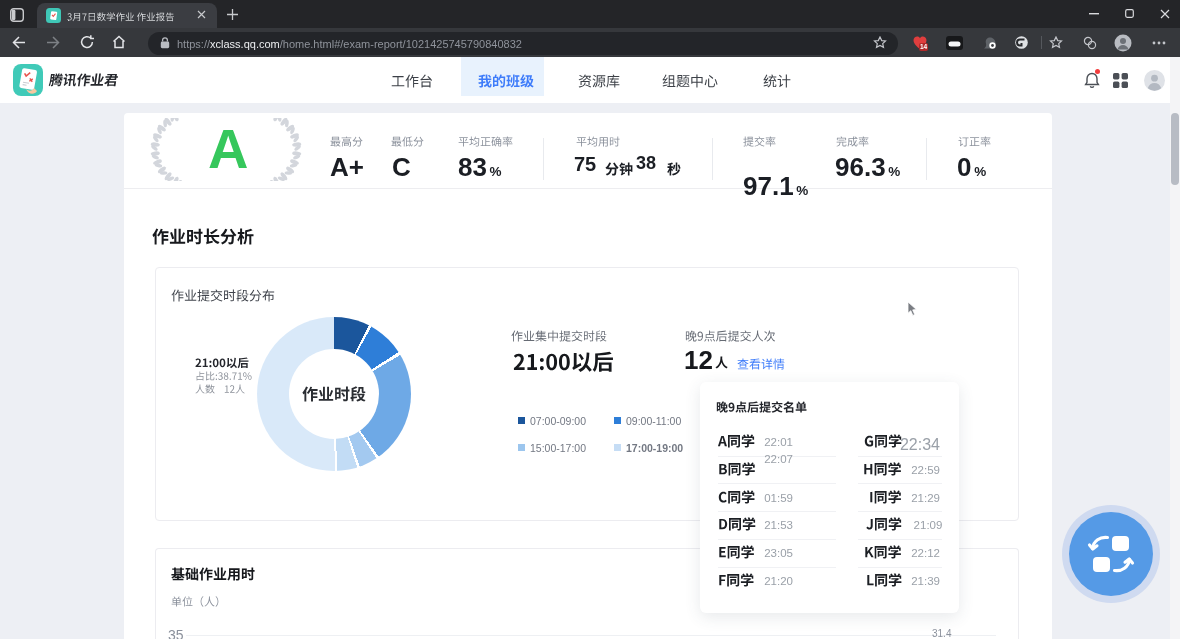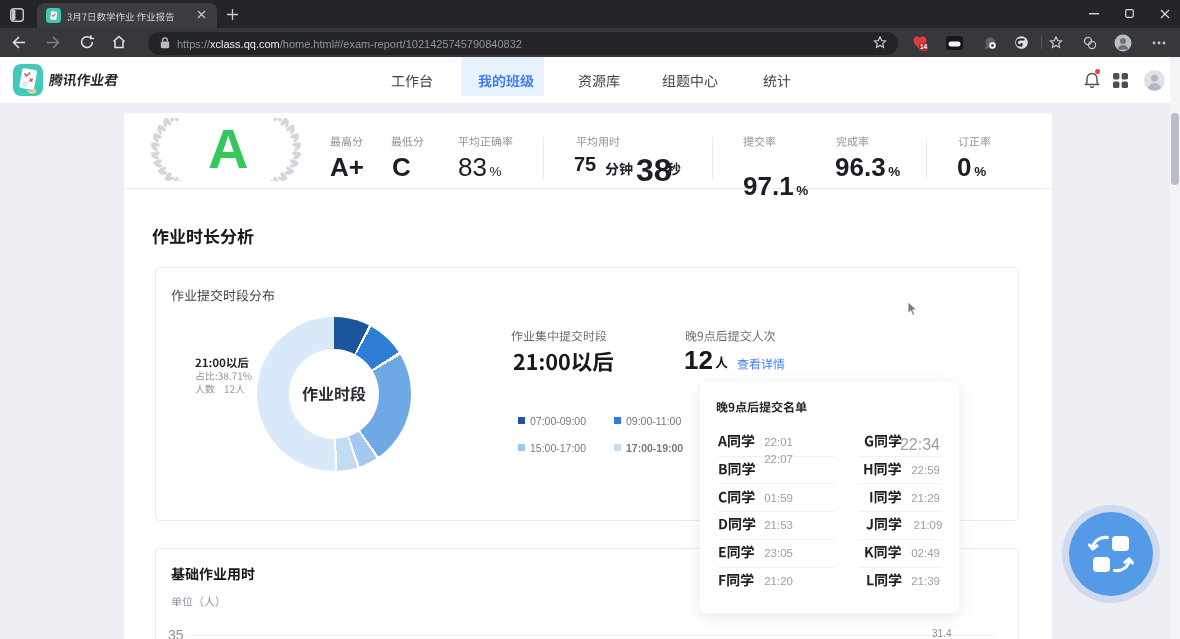--- a/index.html
+++ b/index.html
@@ -248,26 +248,26 @@
     <path d="M5.3 -6.8H8.9V-5.9H5.3ZM5.3 -8.2H8.9V-7.4H5.3ZM4.5 -8.9V-5.3H9.7V-8.9ZM4.7 -3.3C4.5 -1.6 4 -0.4 3.1 0.4C3.2 0.5 3.6 0.7 3.7 0.9C4.3 0.4 4.7 -0.3 5 -1.1C5.7 0.4 6.9 0.7 8.5 0.7H10.4C10.5 0.5 10.6 0.2 10.7 -0C10.3 -0 8.8 -0 8.5 -0C8.2 -0 7.8 -0 7.5 -0.1V-1.8H9.8V-2.5H7.5V-3.8H10.3V-4.5H4V-3.8H6.7V-0.3C6.1 -0.6 5.6 -1.1 5.3 -2C5.4 -2.4 5.4 -2.8 5.5 -3.2ZM1.8 -9.2V-7H0.4V-6.2H1.8V-3.8C1.2 -3.7 0.7 -3.5 0.3 -3.4L0.5 -2.6L1.8 -3V-0.2C1.8 0 1.7 0 1.6 0C1.5 0.1 1.1 0.1 0.6 0C0.7 0.3 0.8 0.6 0.8 0.8C1.5 0.8 1.9 0.8 2.2 0.6C2.5 0.5 2.6 0.3 2.6 -0.2V-3.3L3.8 -3.7L3.7 -4.4L2.6 -4.1V-6.2H3.8V-7H2.6V-9.2Z M14.5 -6.6C13.8 -5.7 12.7 -4.9 11.8 -4.3C12 -4.2 12.3 -3.9 12.4 -3.7C13.4 -4.3 14.5 -5.3 15.3 -6.3ZM17.8 -6.1C18.8 -5.4 20 -4.4 20.6 -3.7L21.3 -4.2C20.7 -4.9 19.4 -5.9 18.4 -6.6ZM14.9 -4.6 14.1 -4.4C14.6 -3.3 15.2 -2.4 15.9 -1.7C14.8 -0.8 13.3 -0.2 11.5 0.2C11.7 0.3 11.9 0.7 12 0.9C13.8 0.5 15.3 -0.2 16.5 -1.1C17.7 -0.2 19.2 0.5 21 0.8C21.1 0.6 21.4 0.2 21.5 0.1C19.8 -0.2 18.3 -0.8 17.1 -1.7C17.9 -2.4 18.5 -3.3 19 -4.5L18.2 -4.7C17.8 -3.7 17.2 -2.9 16.5 -2.2C15.8 -2.9 15.3 -3.7 14.9 -4.6ZM15.6 -9.1C15.9 -8.7 16.2 -8.1 16.3 -7.7H11.7V-6.9H21.2V-7.7H16.7L17.2 -7.9C17 -8.3 16.7 -8.9 16.4 -9.3Z M31.1 -7.1C30.7 -6.6 30.1 -6 29.6 -5.7L30.2 -5.3C30.7 -5.6 31.3 -6.1 31.8 -6.7ZM22.6 -3.7 23 -3C23.8 -3.4 24.7 -3.9 25.5 -4.3L25.3 -5C24.3 -4.5 23.3 -4 22.6 -3.7ZM22.9 -6.6C23.5 -6.2 24.3 -5.7 24.6 -5.3L25.2 -5.8C24.8 -6.2 24.1 -6.7 23.5 -7ZM29.4 -4.5C30.2 -4 31.2 -3.4 31.6 -2.9L32.2 -3.4C31.7 -3.9 30.8 -4.5 30 -4.9ZM22.6 -2.2V-1.5H27.1V0.9H27.9V-1.5H32.5V-2.2H27.9V-3.1H27.1V-2.2ZM26.8 -9.1C26.9 -8.9 27.1 -8.5 27.3 -8.2H22.8V-7.5H26.8C26.5 -7 26.1 -6.5 26 -6.4C25.8 -6.2 25.6 -6 25.5 -6C25.6 -5.8 25.7 -5.5 25.7 -5.3C25.9 -5.4 26.1 -5.4 27.4 -5.5C26.9 -5 26.4 -4.6 26.2 -4.4C25.8 -4.1 25.5 -3.9 25.3 -3.8C25.4 -3.6 25.5 -3.3 25.5 -3.1C25.7 -3.2 26.1 -3.3 29 -3.6C29.1 -3.3 29.2 -3.1 29.3 -3L30 -3.3C29.7 -3.8 29.2 -4.6 28.7 -5.1L28.1 -4.9C28.2 -4.7 28.4 -4.4 28.6 -4.2L26.7 -4C27.6 -4.8 28.6 -5.7 29.5 -6.8L28.8 -7.1C28.6 -6.8 28.3 -6.5 28.1 -6.2L26.6 -6.2C27 -6.5 27.4 -7 27.7 -7.5H32.4V-8.2H28.3C28.1 -8.6 27.8 -9 27.6 -9.3Z" fill="#8b919c"></path>
   </svg>
 <svg width="33.0" height="12.6" viewBox="0 -9.7 33.0 12.6" style="position:absolute;left:836px;top:136px;">
     <path d="M2.5 -6V-5.2H8.5V-6ZM0.6 -4V-3.2H3.6C3.4 -1.2 3 -0.3 0.5 0.2C0.6 0.4 0.9 0.7 0.9 0.9C3.7 0.3 4.3 -0.9 4.4 -3.2H6.4V-0.4C6.4 0.5 6.6 0.7 7.6 0.7C7.8 0.7 9.1 0.7 9.3 0.7C10.2 0.7 10.4 0.3 10.5 -1.2C10.3 -1.3 10 -1.4 9.8 -1.5C9.7 -0.3 9.7 -0.1 9.3 -0.1C9 -0.1 7.9 -0.1 7.7 -0.1C7.3 -0.1 7.2 -0.1 7.2 -0.4V-3.2H10.4V-4ZM4.6 -9.1C4.8 -8.8 5 -8.3 5.2 -8H0.9V-5.5H1.7V-7.2H9.2V-5.5H10.1V-8H6.2C6 -8.4 5.7 -8.9 5.5 -9.3Z M17 -9.2C17 -8.6 17 -8 17 -7.4H12.4V-4.3C12.4 -2.8 12.3 -0.9 11.4 0.4C11.6 0.5 11.9 0.8 12.1 1C13.1 -0.5 13.3 -2.7 13.3 -4.3V-4.3H15.3C15.2 -2.5 15.2 -1.7 15 -1.6C14.9 -1.5 14.8 -1.5 14.7 -1.5C14.5 -1.5 14 -1.5 13.5 -1.5C13.7 -1.3 13.7 -1 13.8 -0.7C14.3 -0.7 14.8 -0.7 15.1 -0.7C15.4 -0.8 15.6 -0.8 15.7 -1.1C16 -1.4 16 -2.3 16.1 -4.8C16.1 -4.9 16.1 -5.1 16.1 -5.1H13.3V-6.6H17.1C17.2 -4.8 17.5 -3.2 17.9 -1.9C17.2 -1.1 16.3 -0.4 15.4 0.1C15.5 0.3 15.8 0.6 16 0.8C16.8 0.3 17.6 -0.3 18.2 -1C18.7 0.1 19.4 0.8 20.3 0.8C21.1 0.8 21.4 0.3 21.5 -1.6C21.3 -1.7 21 -1.9 20.8 -2.1C20.8 -0.6 20.6 -0 20.3 -0C19.8 -0 19.3 -0.7 18.9 -1.7C19.7 -2.8 20.3 -4.1 20.8 -5.5L20 -5.7C19.6 -4.6 19.1 -3.6 18.5 -2.7C18.3 -3.8 18.1 -5.1 17.9 -6.6H21.5V-7.4H17.9C17.9 -8 17.8 -8.6 17.8 -9.2ZM18.4 -8.7C19.1 -8.3 19.9 -7.8 20.4 -7.4L20.9 -7.9C20.4 -8.3 19.6 -8.9 18.9 -9.2Z M31.1 -7.1C30.7 -6.6 30.1 -6 29.6 -5.7L30.2 -5.3C30.7 -5.6 31.3 -6.1 31.8 -6.7ZM22.6 -3.7 23 -3C23.8 -3.4 24.7 -3.9 25.5 -4.3L25.3 -5C24.3 -4.5 23.3 -4 22.6 -3.7ZM22.9 -6.6C23.5 -6.2 24.3 -5.7 24.6 -5.3L25.2 -5.8C24.8 -6.2 24.1 -6.7 23.5 -7ZM29.4 -4.5C30.2 -4 31.2 -3.4 31.6 -2.9L32.2 -3.4C31.7 -3.9 30.8 -4.5 30 -4.9ZM22.6 -2.2V-1.5H27.1V0.9H27.9V-1.5H32.5V-2.2H27.9V-3.1H27.1V-2.2ZM26.8 -9.1C26.9 -8.9 27.1 -8.5 27.3 -8.2H22.8V-7.5H26.8C26.5 -7 26.1 -6.5 26 -6.4C25.8 -6.2 25.6 -6 25.5 -6C25.6 -5.8 25.7 -5.5 25.7 -5.3C25.9 -5.4 26.1 -5.4 27.4 -5.5C26.9 -5 26.4 -4.6 26.2 -4.4C25.8 -4.1 25.5 -3.9 25.3 -3.8C25.4 -3.6 25.5 -3.3 25.5 -3.1C25.7 -3.2 26.1 -3.3 29 -3.6C29.1 -3.3 29.2 -3.1 29.3 -3L30 -3.3C29.7 -3.8 29.2 -4.6 28.7 -5.1L28.1 -4.9C28.2 -4.7 28.4 -4.4 28.6 -4.2L26.7 -4C27.6 -4.8 28.6 -5.7 29.5 -6.8L28.8 -7.1C28.6 -6.8 28.3 -6.5 28.1 -6.2L26.6 -6.2C27 -6.5 27.4 -7 27.7 -7.5H32.4V-8.2H28.3C28.1 -8.6 27.8 -9 27.6 -9.3Z" fill="#8b919c"></path>
   </svg>
 <svg width="33.0" height="12.6" viewBox="0 -9.7 33.0 12.6" style="position:absolute;left:958px;top:136px;">
     <path d="M1.3 -8.5C1.8 -7.9 2.6 -7.1 2.9 -6.7L3.5 -7.2C3.2 -7.7 2.4 -8.5 1.8 -9ZM2.3 0.6C2.4 0.4 2.8 0.2 5.1 -1.5C5 -1.6 4.9 -2 4.8 -2.2L3.2 -1.1V-5.8H0.5V-5H2.4V-1.1C2.4 -0.6 2 -0.2 1.8 -0.1C2 0.1 2.2 0.4 2.3 0.6ZM4.4 -8.3V-7.5H7.7V-0.3C7.7 -0.1 7.7 -0.1 7.4 -0.1C7.2 -0.1 6.4 -0 5.6 -0.1C5.7 0.2 5.9 0.6 5.9 0.8C7 0.8 7.7 0.8 8.1 0.7C8.5 0.5 8.6 0.2 8.6 -0.3V-7.5H10.6V-8.3Z M13.1 -5.6V-0.4H11.6V0.4H21.4V-0.4H17.2V-3.9H20.7V-4.7H17.2V-7.6H21.1V-8.4H12V-7.6H16.3V-0.4H13.9V-5.6Z M31.1 -7.1C30.7 -6.6 30.1 -6 29.6 -5.7L30.2 -5.3C30.7 -5.6 31.3 -6.1 31.8 -6.7ZM22.6 -3.7 23 -3C23.8 -3.4 24.7 -3.9 25.5 -4.3L25.3 -5C24.3 -4.5 23.3 -4 22.6 -3.7ZM22.9 -6.6C23.5 -6.2 24.3 -5.7 24.6 -5.3L25.2 -5.8C24.8 -6.2 24.1 -6.7 23.5 -7ZM29.4 -4.5C30.2 -4 31.2 -3.4 31.6 -2.9L32.2 -3.4C31.7 -3.9 30.8 -4.5 30 -4.9ZM22.6 -2.2V-1.5H27.1V0.9H27.9V-1.5H32.5V-2.2H27.9V-3.1H27.1V-2.2ZM26.8 -9.1C26.9 -8.9 27.1 -8.5 27.3 -8.2H22.8V-7.5H26.8C26.5 -7 26.1 -6.5 26 -6.4C25.8 -6.2 25.6 -6 25.5 -6C25.6 -5.8 25.7 -5.5 25.7 -5.3C25.9 -5.4 26.1 -5.4 27.4 -5.5C26.9 -5 26.4 -4.6 26.2 -4.4C25.8 -4.1 25.5 -3.9 25.3 -3.8C25.4 -3.6 25.5 -3.3 25.5 -3.1C25.7 -3.2 26.1 -3.3 29 -3.6C29.1 -3.3 29.2 -3.1 29.3 -3L30 -3.3C29.7 -3.8 29.2 -4.6 28.7 -5.1L28.1 -4.9C28.2 -4.7 28.4 -4.4 28.6 -4.2L26.7 -4C27.6 -4.8 28.6 -5.7 29.5 -6.8L28.8 -7.1C28.6 -6.8 28.3 -6.5 28.1 -6.2L26.6 -6.2C27 -6.5 27.4 -7 27.7 -7.5H32.4V-8.2H28.3C28.1 -8.6 27.8 -9 27.6 -9.3Z" fill="#8b919c"></path>
   </svg>
 <div style="position:absolute;left:330px;top:154px;font-size:26px;font-weight:700;color:#1b1e24;letter-spacing:0;line-height:1;white-space:nowrap;">A+</div>
 <div style="position:absolute;left:392px;top:154px;font-size:26px;font-weight:700;color:#1b1e24;letter-spacing:0;line-height:1;white-space:nowrap;">C</div>
-<div style="position:absolute;left:458px;top:154px;font-size:26px;font-weight:400;color:#1b1e24;letter-spacing:0;line-height:1;white-space:nowrap;">83<span style="font-size:13.5px"> %</span></div>
+<div style="position:absolute;left:458px;top:154px;font-size:26px;font-weight:700;color:#1b1e24;letter-spacing:0;line-height:1;white-space:nowrap;">83<span style="font-size:13.5px"> %</span></div>
 <div style="position:absolute;left:574px;top:154px;font-size:20px;font-weight:700;color:#1b1e24;letter-spacing:0;line-height:1;white-space:nowrap;">75</div>
 <svg width="28.0" height="16.1" viewBox="0 -12.3 28.0 16.1" style="position:absolute;left:605px;top:162px;">
     <path d="M9.6 -11.7 8.1 -11.1C8.8 -9.6 9.8 -8.1 10.9 -6.7H3.5C4.5 -8 5.5 -9.6 6.1 -11.2L4.3 -11.7C3.5 -9.6 2.1 -7.6 0.4 -6.5C0.9 -6.2 1.6 -5.5 1.9 -5.1C2.2 -5.4 2.5 -5.6 2.7 -5.9V-5.1H5C4.7 -3.1 3.9 -1.2 0.8 -0.2C1.2 0.2 1.7 0.9 1.9 1.3C5.5 -0 6.4 -2.4 6.8 -5.1H9.7C9.6 -2.2 9.4 -1 9.1 -0.7C9 -0.6 8.8 -0.5 8.6 -0.5C8.2 -0.5 7.5 -0.5 6.7 -0.6C7 -0.1 7.3 0.6 7.3 1.1C8.1 1.1 8.9 1.1 9.4 1.1C9.9 1 10.3 0.8 10.7 0.4C11.2 -0.2 11.3 -1.8 11.5 -6V-6.1C11.7 -5.8 12 -5.5 12.3 -5.2C12.6 -5.7 13.2 -6.4 13.6 -6.7C12.2 -7.9 10.5 -10 9.6 -11.7Z M22.9 -7.5V-4.9H21.7V-7.5ZM24.5 -7.5H25.8V-4.9H24.5ZM22.9 -11.9V-9.1H20.2V-2.4H21.7V-3.2H22.9V1.3H24.5V-3.2H25.8V-2.5H27.4V-9.1H24.5V-11.9ZM14.8 -5.1V-3.5H16.6V-1.5C16.6 -0.7 16.1 -0.2 15.7 0C16 0.3 16.4 0.9 16.6 1.2C16.9 1 17.4 0.7 20.1 -0.7C20 -1 19.9 -1.7 19.9 -2.1L18.2 -1.3V-3.5H19.8V-5.1H18.2V-6.4H19.6V-7.9H15.9C16.2 -8.2 16.4 -8.6 16.6 -9H19.9V-10.5H17.4C17.6 -10.8 17.7 -11.1 17.8 -11.4L16.3 -11.9C15.9 -10.6 15.1 -9.4 14.3 -8.7C14.6 -8.3 15 -7.4 15.1 -7C15.3 -7.2 15.4 -7.4 15.6 -7.5V-6.4H16.6V-5.1Z" fill="#1b1e24"></path>
   </svg>
-<div style="position:absolute;left:636px;top:154px;font-size:32px;font-weight:700;color:#1b1e24;letter-spacing:0;line-height:1;white-space:nowrap;">38</div>
+<div style="position:absolute;left:636px;top:154px;font-size:18px;font-weight:700;color:#1b1e24;letter-spacing:0;line-height:1;white-space:nowrap;">38</div>
 <svg width="14.0" height="16.1" viewBox="0 -12.3 14.0 16.1" style="position:absolute;left:667px;top:162px;">
     <path d="M6.7 -9.5C6.5 -8 6.2 -6.4 5.7 -5.4C6.1 -5.3 6.8 -5 7.1 -4.8C7.6 -5.9 8 -7.6 8.2 -9.2ZM10.7 -9.3C11.3 -8.1 11.8 -6.5 12 -5.4L13.6 -6C13.3 -7 12.8 -8.6 12.2 -9.8ZM11.6 -5C10.6 -2.2 8.4 -0.9 5 -0.3C5.3 0.1 5.7 0.7 5.9 1.2C9.6 0.3 12 -1.2 13.1 -4.5ZM8.7 -11.9V-3.2H10.3V-11.9ZM5.1 -11.8C3.9 -11.3 2.2 -10.9 0.6 -10.6C0.7 -10.3 1 -9.7 1 -9.3C1.5 -9.4 2 -9.5 2.6 -9.5V-8H0.5V-6.4H2.4C1.8 -5 1.1 -3.5 0.3 -2.6C0.5 -2.2 0.9 -1.5 1.1 -1C1.6 -1.7 2.1 -2.7 2.6 -3.8V1.2H4.2V-4.4C4.5 -3.8 4.9 -3.3 5 -2.9L6 -4.2C5.7 -4.5 4.6 -5.8 4.2 -6.2V-6.4H5.9V-8H4.2V-9.9C4.9 -10 5.5 -10.2 6 -10.4Z" fill="#1b1e24"></path>
   </svg>
 <div style="position:absolute;left:743px;top:154px;font-size:26px;font-weight:700;color:#1b1e24;letter-spacing:0;line-height:1;white-space:nowrap;margin-top:19px;">97.1<span style="font-size:13.5px"> %</span></div>
 <div style="position:absolute;left:835px;top:154px;font-size:26px;font-weight:700;color:#1b1e24;letter-spacing:0;line-height:1;white-space:nowrap;">96.3<span style="font-size:13.5px"> %</span></div>
 <div style="position:absolute;left:957px;top:154px;font-size:26px;font-weight:700;color:#1b1e24;letter-spacing:0;line-height:1;white-space:nowrap;">0<span style="font-size:13.5px"> %</span></div>
 <div style="position:absolute;left:543px;top:138px;width:1px;height:42px;background:#e8eaee"></div>
 <div style="position:absolute;left:712px;top:138px;width:1px;height:42px;background:#e8eaee"></div>
 <div style="position:absolute;left:926px;top:138px;width:1px;height:42px;background:#e8eaee"></div>
 <svg width="102.0" height="19.5" viewBox="0 -15.0 102.0 19.5" style="position:absolute;left:152px;top:228px;">
@@ -372,21 +372,21 @@
 <div style="position:absolute;left:904px;top:520.4px;font-size:11.5px;font-weight:400;color:#9aa0a8;letter-spacing:0;line-height:1;white-space:nowrap;width:48px;text-align:center">21:09</div>
 <div style="position:absolute;left:718px;top:538.9px;width:118px;height:1px;background:#f0f1f4"></div>
 <div style="position:absolute;left:858px;top:538.9px;width:84px;height:1px;background:#f0f1f4"></div>
 <svg width="36.6" height="16.1" viewBox="0 -12.3 36.6 16.1" style="position:absolute;left:718px;top:545.2px;">
     <path d="M1.3 0H7.8V-1.7H3.3V-4.5H7V-6.2H3.3V-8.6H7.6V-10.4H1.3Z M12.1 -8.7V-7.2H19.1V-8.7ZM14.3 -4.8H16.9V-2.8H14.3ZM12.8 -6.2V-0.5H14.3V-1.5H18.5V-6.2ZM9.7 -11.2V1.3H11.3V-9.6H19.9V-0.7C19.9 -0.5 19.9 -0.4 19.6 -0.4C19.4 -0.4 18.5 -0.4 17.8 -0.4C18.1 0 18.3 0.8 18.4 1.3C19.6 1.3 20.3 1.2 20.9 1C21.4 0.7 21.6 0.2 21.6 -0.7V-11.2Z M28.7 -4.8V-4H23.4V-2.4H28.7V-0.7C28.7 -0.5 28.6 -0.4 28.4 -0.4C28.1 -0.4 27 -0.4 26.1 -0.4C26.4 0 26.7 0.7 26.8 1.2C28 1.2 28.9 1.2 29.6 0.9C30.2 0.7 30.4 0.3 30.4 -0.6V-2.4H35.9V-4H30.4V-4.2C31.6 -4.8 32.8 -5.6 33.6 -6.4L32.6 -7.2L32.2 -7.1H25.9V-5.7H30.3C29.8 -5.3 29.2 -5.1 28.7 -4.8ZM28.3 -11.5C28.7 -10.9 29.1 -10.2 29.2 -9.7H26.9L27.4 -9.9C27.2 -10.5 26.6 -11.2 26.1 -11.8L24.7 -11.1C25.1 -10.7 25.4 -10.2 25.7 -9.7H23.5V-6.6H25.1V-8.2H34.1V-6.6H35.7V-9.7H33.7C34.1 -10.2 34.5 -10.7 34.9 -11.3L33.1 -11.8C32.9 -11.2 32.4 -10.3 31.9 -9.7H30.1L30.9 -10C30.7 -10.6 30.3 -11.4 29.8 -12Z" fill="#1c1f24"></path>
   </svg>
 <div style="position:absolute;left:745px;top:548.2px;font-size:11.5px;font-weight:400;color:#9aa0a8;letter-spacing:0;line-height:1;white-space:nowrap;width:48px;text-align:right">23:05</div>
 <svg width="37.6" height="16.1" viewBox="0 -12.3 37.6 16.1" style="position:absolute;left:864.396px;top:545.2px;">
     <path d="M1.3 0H3.3V-2.9L4.7 -4.7L7.4 0H9.7L5.9 -6.3L9.1 -10.4H6.8L3.4 -5.9H3.3V-10.4H1.3Z M13.1 -8.7V-7.2H20.1V-8.7ZM15.3 -4.8H17.9V-2.8H15.3ZM13.7 -6.2V-0.5H15.3V-1.5H19.5V-6.2ZM10.7 -11.2V1.3H12.3V-9.6H20.9V-0.7C20.9 -0.5 20.8 -0.4 20.6 -0.4C20.4 -0.4 19.5 -0.4 18.8 -0.4C19.1 0 19.3 0.8 19.4 1.3C20.6 1.3 21.3 1.2 21.9 1C22.4 0.7 22.6 0.2 22.6 -0.7V-11.2Z M29.7 -4.8V-4H24.4V-2.4H29.7V-0.7C29.7 -0.5 29.6 -0.4 29.4 -0.4C29.1 -0.4 28 -0.4 27.1 -0.4C27.4 0 27.7 0.7 27.8 1.2C29 1.2 29.9 1.2 30.5 0.9C31.2 0.7 31.4 0.3 31.4 -0.6V-2.4H36.9V-4H31.4V-4.2C32.6 -4.8 33.8 -5.6 34.6 -6.4L33.6 -7.2L33.2 -7.1H26.9V-5.7H31.3C30.8 -5.3 30.2 -5.1 29.7 -4.8ZM29.3 -11.5C29.7 -10.9 30 -10.2 30.2 -9.7H27.9L28.4 -9.9C28.2 -10.5 27.6 -11.2 27.1 -11.8L25.7 -11.1C26.1 -10.7 26.4 -10.2 26.7 -9.7H24.5V-6.6H26.1V-8.2H35.1V-6.6H36.7V-9.7H34.7C35.1 -10.2 35.5 -10.7 35.9 -11.3L34.1 -11.8C33.9 -11.2 33.4 -10.3 32.9 -9.7H31.1L31.9 -10C31.7 -10.6 31.3 -11.4 30.8 -12Z" fill="#1c1f24"></path>
   </svg>
-<div style="position:absolute;left:892px;top:548.2px;font-size:11.5px;font-weight:400;color:#9aa0a8;letter-spacing:0;line-height:1;white-space:nowrap;width:48px;text-align:right">02:49</div>
+<div style="position:absolute;left:892px;top:548.2px;font-size:11.5px;font-weight:400;color:#9aa0a8;letter-spacing:0;line-height:1;white-space:nowrap;width:48px;text-align:right">22:12</div>
 <div style="position:absolute;left:718px;top:566.7px;width:118px;height:1px;background:#f0f1f4"></div>
 <div style="position:absolute;left:858px;top:566.7px;width:84px;height:1px;background:#f0f1f4"></div>
 <svg width="36.2" height="16.1" viewBox="0 -12.3 36.2 16.1" style="position:absolute;left:718px;top:573.0px;">
     <path d="M1.3 0H3.3V-4.2H7V-5.9H3.3V-8.6H7.7V-10.4H1.3Z M11.7 -8.7V-7.2H18.7V-8.7ZM13.9 -4.8H16.5V-2.8H13.9ZM12.3 -6.2V-0.5H13.9V-1.5H18.1V-6.2ZM9.2 -11.2V1.3H10.9V-9.6H19.5V-0.7C19.5 -0.5 19.4 -0.4 19.2 -0.4C18.9 -0.4 18.1 -0.4 17.4 -0.4C17.6 0 17.9 0.8 18 1.3C19.1 1.3 19.9 1.2 20.5 1C21 0.7 21.2 0.2 21.2 -0.7V-11.2Z M28.3 -4.8V-4H22.9V-2.4H28.3V-0.7C28.3 -0.5 28.2 -0.4 27.9 -0.4C27.6 -0.4 26.6 -0.4 25.7 -0.4C26 0 26.3 0.7 26.4 1.2C27.6 1.2 28.5 1.2 29.1 0.9C29.8 0.7 30 0.3 30 -0.6V-2.4H35.5V-4H30V-4.2C31.2 -4.8 32.4 -5.6 33.2 -6.4L32.1 -7.2L31.8 -7.1H25.5V-5.7H29.9C29.4 -5.3 28.8 -5.1 28.3 -4.8ZM27.9 -11.5C28.3 -10.9 28.6 -10.2 28.8 -9.7H26.5L27 -9.9C26.8 -10.5 26.2 -11.2 25.7 -11.8L24.3 -11.1C24.6 -10.7 25 -10.2 25.3 -9.7H23.1V-6.6H24.7V-8.2H33.7V-6.6H35.3V-9.7H33.3C33.7 -10.2 34.1 -10.7 34.5 -11.3L32.7 -11.8C32.4 -11.2 32 -10.3 31.5 -9.7H29.7L30.5 -10C30.3 -10.6 29.9 -11.4 29.4 -12Z" fill="#1c1f24"></path>
   </svg>
 <div style="position:absolute;left:745px;top:576.0px;font-size:11.5px;font-weight:400;color:#9aa0a8;letter-spacing:0;line-height:1;white-space:nowrap;width:48px;text-align:right">21:20</div>
 <svg width="36.1" height="16.1" viewBox="0 -12.3 36.1 16.1" style="position:absolute;left:865.908px;top:573.0px;">
     <path d="M1.3 0H7.6V-1.7H3.3V-10.4H1.3Z M11.6 -8.7V-7.2H18.6V-8.7ZM13.8 -4.8H16.4V-2.8H13.8ZM12.2 -6.2V-0.5H13.8V-1.5H18V-6.2ZM9.1 -11.2V1.3H10.8V-9.6H19.4V-0.7C19.4 -0.5 19.3 -0.4 19.1 -0.4C18.8 -0.4 18 -0.4 17.3 -0.4C17.5 0 17.8 0.8 17.9 1.3C19 1.3 19.8 1.2 20.4 1C20.9 0.7 21.1 0.2 21.1 -0.7V-11.2Z M28.2 -4.8V-4H22.8V-2.4H28.2V-0.7C28.2 -0.5 28.1 -0.4 27.8 -0.4C27.6 -0.4 26.5 -0.4 25.6 -0.4C25.9 0 26.2 0.7 26.3 1.2C27.5 1.2 28.4 1.2 29 0.9C29.7 0.7 29.9 0.3 29.9 -0.6V-2.4H35.4V-4H29.9V-4.2C31.1 -4.8 32.3 -5.6 33.1 -6.4L32 -7.2L31.7 -7.1H25.4V-5.7H29.8C29.3 -5.3 28.7 -5.1 28.2 -4.8ZM27.8 -11.5C28.2 -10.9 28.5 -10.2 28.7 -9.7H26.4L26.9 -9.9C26.7 -10.5 26.1 -11.2 25.6 -11.8L24.2 -11.1C24.5 -10.7 24.9 -10.2 25.2 -9.7H23V-6.6H24.6V-8.2H33.6V-6.6H35.2V-9.7H33.2C33.6 -10.2 34 -10.7 34.4 -11.3L32.6 -11.8C32.3 -11.2 31.9 -10.3 31.4 -9.7H29.6L30.4 -10C30.2 -10.6 29.8 -11.4 29.3 -12Z" fill="#1c1f24"></path>
   </svg>
 <div style="position:absolute;left:892px;top:576.0px;font-size:11.5px;font-weight:400;color:#9aa0a8;letter-spacing:0;line-height:1;white-space:nowrap;width:48px;text-align:right">21:39</div>

